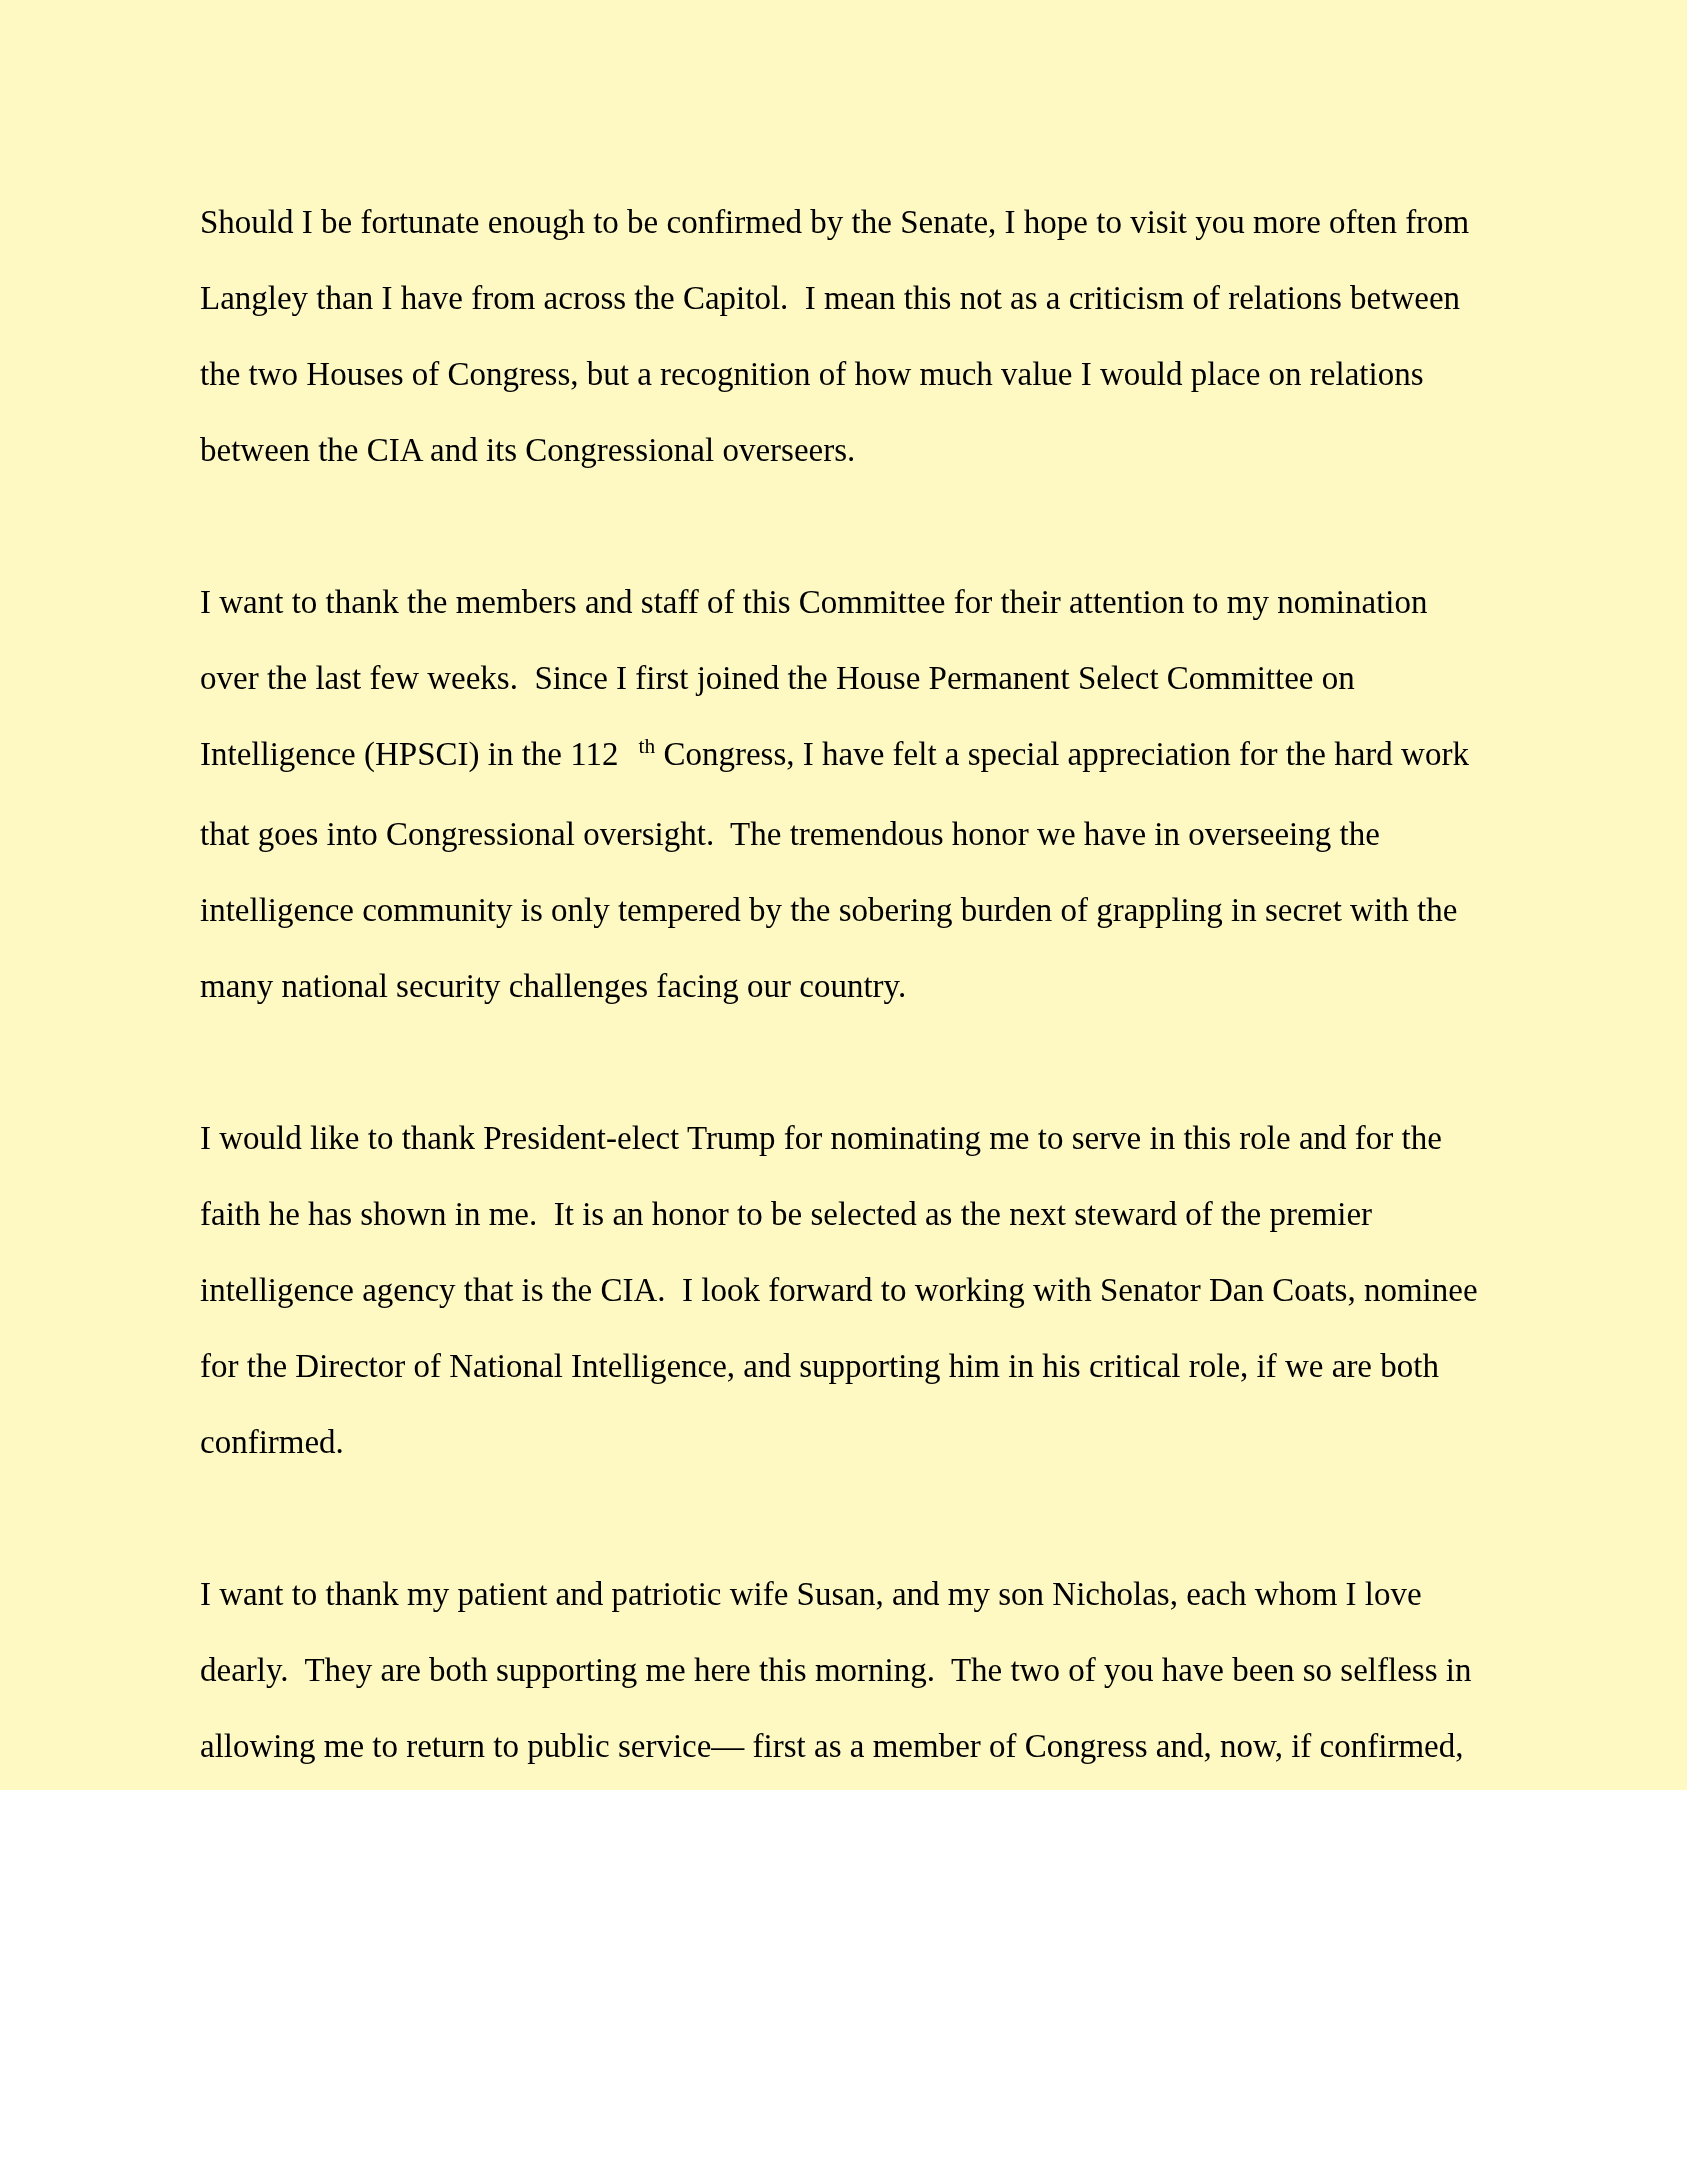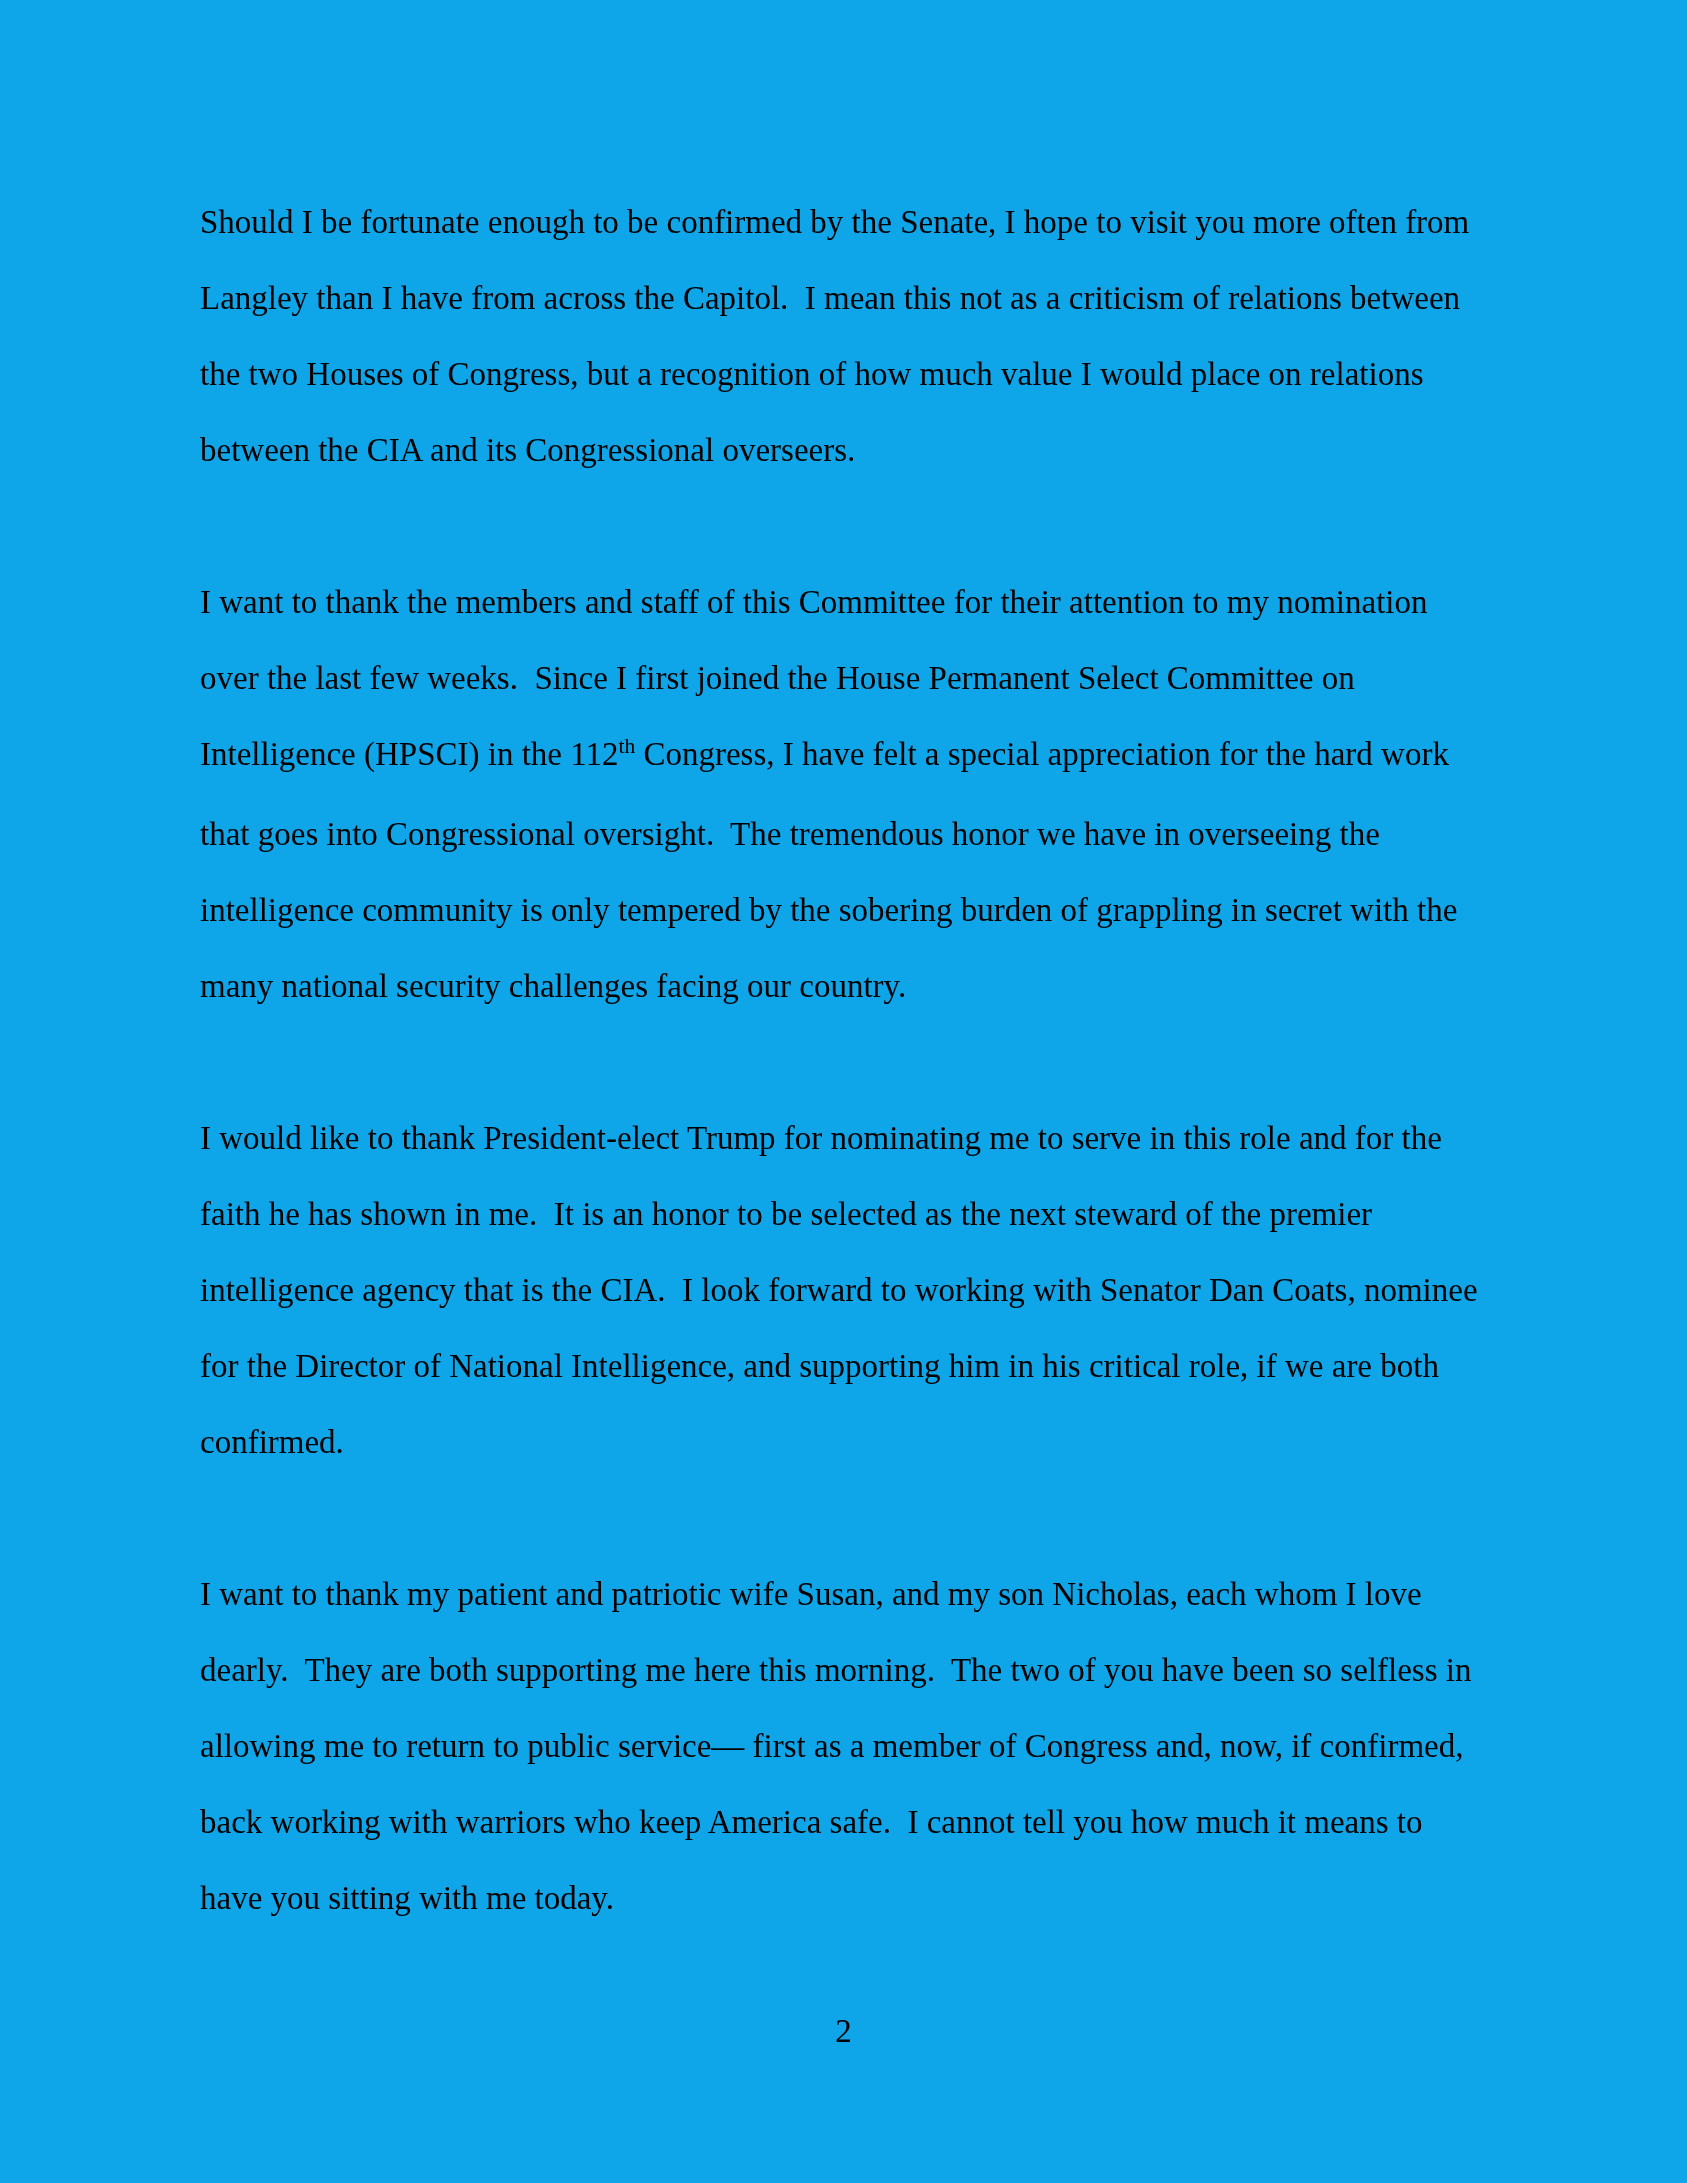--- a/index.html
+++ b/index.html
@@ -4,22 +4,22 @@
 <style>
   * { box-sizing: border-box; }
   html, body {
     margin: 0;
     padding: 0;
     background: #ffffff;
   }
   .page {
     position: relative;
     width: 1687px;
-    height: 2183px;
-    background: #0ea5e9;
+    height: 1790px;
+    background: #fef9c3;
     color: #000000;
     font-family: "Liberation Serif", "DejaVu Serif", serif;
     overflow: hidden;
   }
   .doc-body {
     position: absolute;
     left: 200px;
     top: 184px;
     width: 1290px;
   }
@@ -28,20 +28,21 @@
     font-size: 33px;
     line-height: 76px;
     text-align: left;
     white-space: pre-wrap;
     word-spacing: normal;
   }
   .sup {
     font-size: 65%;
     position: relative;
     top: -0.55em;
+    margin-left: 20px;
   }
   .page-number {
     position: absolute;
     top: 2013px;
     left: 0;
     width: 100%;
     text-align: center;
     font-size: 33px;
     line-height: 37px;
   }

